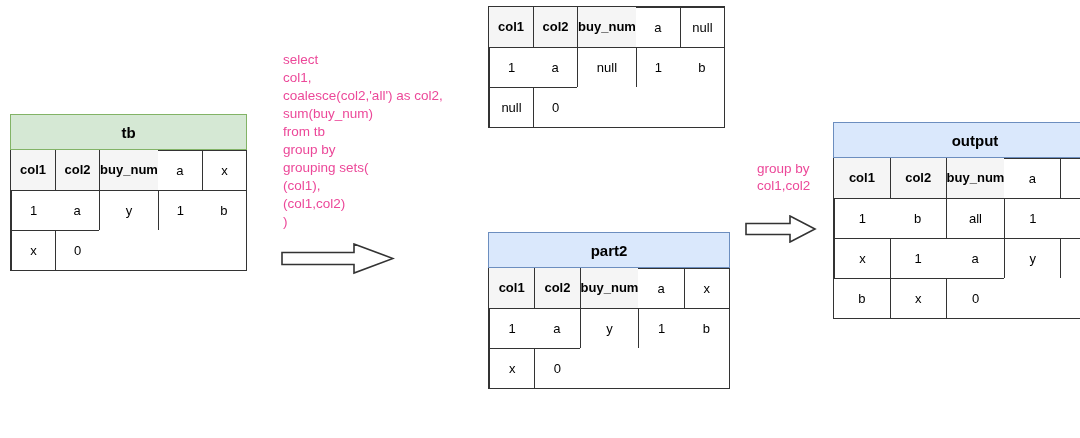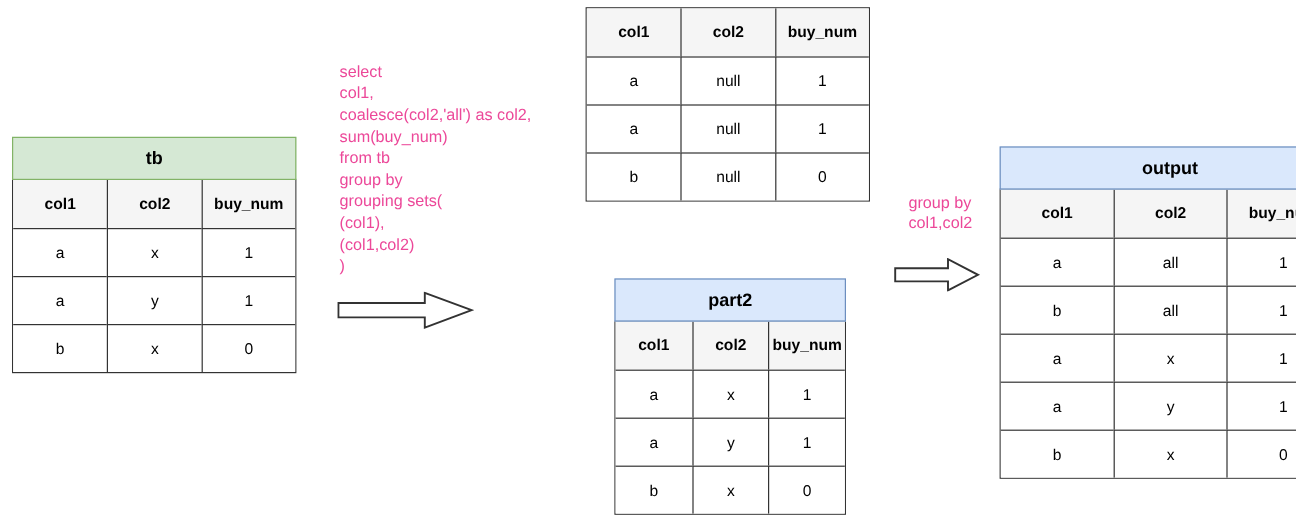--- a/index.html
+++ b/index.html
@@ -23,21 +23,21 @@
     justify-content: center;
     font-weight: bold;
     font-size: 15px;
     border: 1.5px solid #999;
     background: #eee;
     position: relative;
     z-index: 2;
   }
   .tgrid {
     display: grid;
-    grid-template-columns: repeat(3, 1fr);
+    grid-template-columns: repeat(5, 1fr);
     grid-auto-rows: 40px;
     border: 1.5px solid #333;
     margin-top: -1.5px;
     background: #fff;
     position: relative;
     z-index: 1;
   }
   .cell {
     display: flex;
     align-items: center;
@@ -111,21 +111,21 @@
         <div class="cell td">1</div>
         <div class="cell td c0">a</div>
         <div class="cell td">null</div>
         <div class="cell td">1</div>
         <div class="cell td c0">b</div>
         <div class="cell td">null</div>
         <div class="cell td">0</div>
       </div>
   </div>
 
-  <div class="dtable" style="left:488px; top:232px; width:193px;margin-left:24px;">
+  <div class="dtable" style="left:488px; top:232px; width:242px;">
     <div class="ttitle" style="background: rgb(218, 232, 252); border-color: rgb(108, 142, 191);">part2</div>
     <div class="tgrid">
         <div class="cell th c0 r0">col1</div>
         <div class="cell th r0">col2</div>
         <div class="cell th r0">buy_num</div>
         <div class="cell td c0">a</div>
         <div class="cell td">x</div>
         <div class="cell td">1</div>
         <div class="cell td c0">a</div>
         <div class="cell td">y</div>

